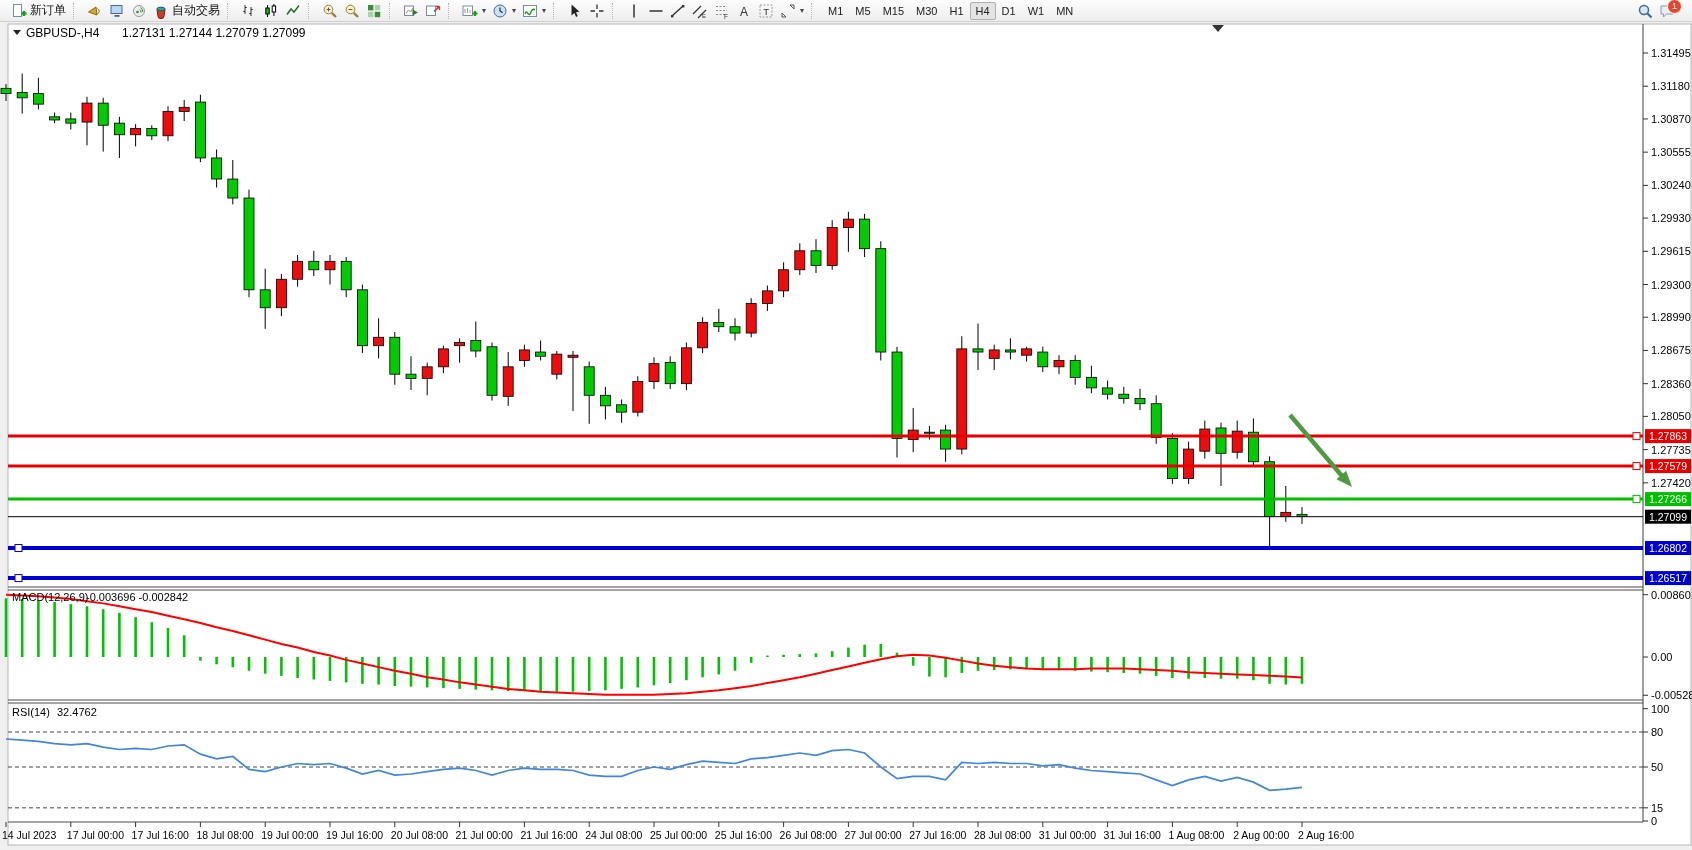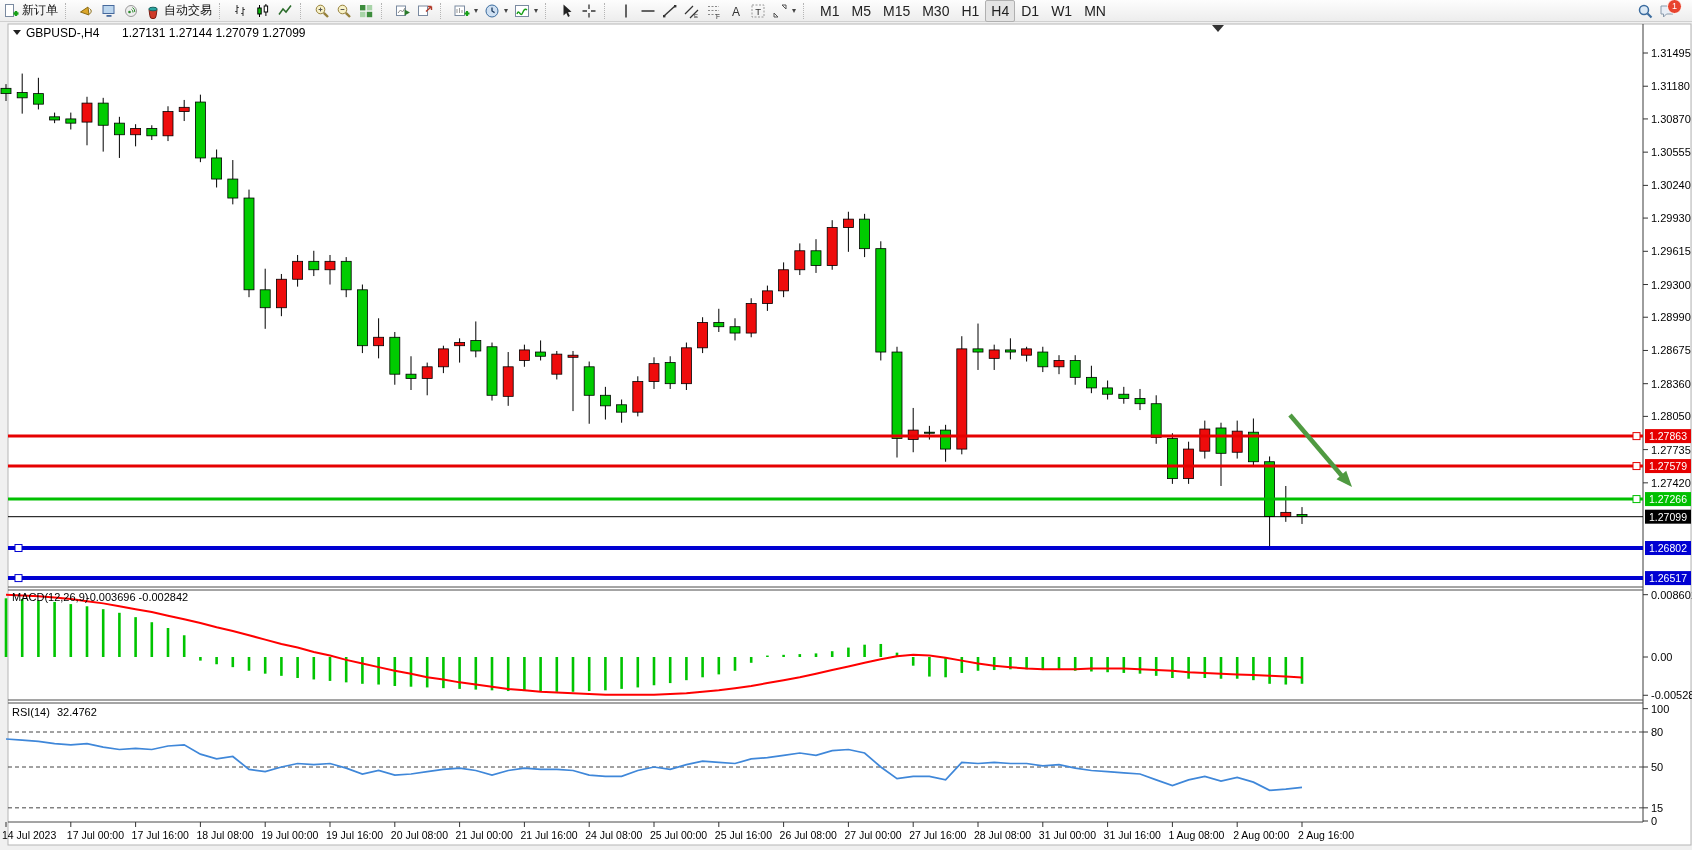--- a/index.html
+++ b/index.html
@@ -2,29 +2,29 @@
 <html><head>
 <meta charset="utf-8">
 <style>
   html,body{margin:0;padding:0}
   body{
     width:1692px;height:850px;position:relative;overflow:hidden;
     background:#f0f0f0;font-family:"Liberation Sans",sans-serif;
   }
   .toolbar{
     position:absolute;top:0;left:0;width:1692px;height:22px;z-index:10;
-    display:flex;align-items:center;padding-left:0;box-sizing:border-box;
+    display:flex;align-items:center;padding-left:8px;box-sizing:border-box;
     background:linear-gradient(#fdfdfd,#ededed);border-bottom:1px solid #d0d0d0;
   }
   .tb-btn{display:flex;align-items:center;gap:3px;height:20px;padding:0 3px;flex:0 0 auto;cursor:default}
   .tb-btn svg{display:block}
   .tb-label{font-size:12px;color:#111;white-space:nowrap}
   .tb-sep{width:6px;height:16px;border-left:1px dotted #b5b5b5;margin:0 4px;flex:0 0 auto}
   .tb-dd{font-size:8px;color:#444;margin-left:1px}
-  .tf{font-size:14px;color:#222;padding:2px 5px;border:1px solid transparent;border-radius:2px;flex:0 0 auto}
+  .tf{font-size:11px;color:#222;padding:2px 5px;border:1px solid transparent;border-radius:2px;flex:0 0 auto}
   .tf.active{background:#e4e4e4;border:1px solid #b0b0b0}
   .spacer{flex:1 1 auto}
   .chat-wrap{position:relative;margin-right:14px}
   .badge-dot{
     position:absolute;top:-4px;right:-7px;background:#e8442e;color:#fff;border-radius:50%;
     width:13px;height:13px;font-size:9px;line-height:13px;text-align:center;border:1px solid #fff;
   }
   #cs{position:absolute;top:0;left:0}
   svg text{font-family:"Liberation Sans",sans-serif}
 </style>

